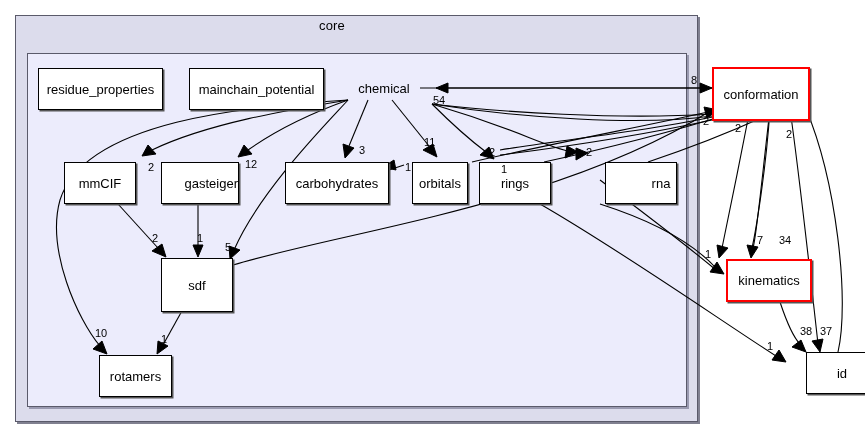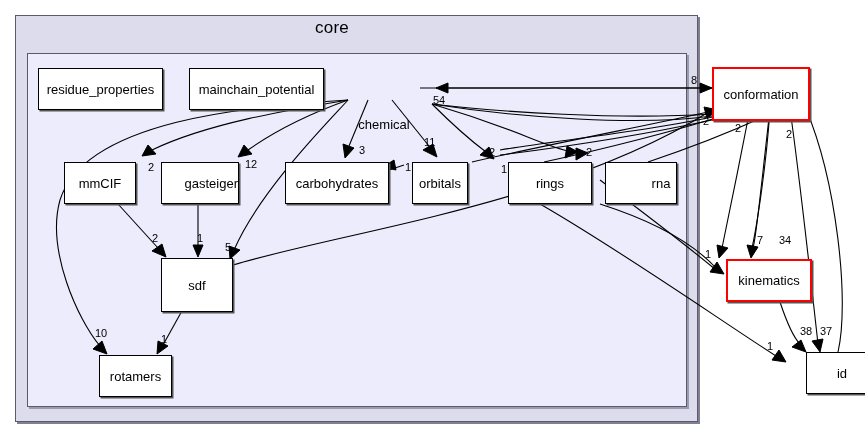--- a/index.html
+++ b/index.html
@@ -15,21 +15,21 @@
     left:15px;top:15px;width:683px;height:407px;
     background:#dcdcec;
     border:1px solid #5a5a6a;
     box-shadow:2px 2px 0 0 #808090;
     box-sizing:border-box;
   }
   .cluster-title{
     position:absolute;
     left:15px;top:18px;width:634px;
     text-align:center;
-    font-size:17px;color:#000;
+    font-size:13px;color:#000;
     letter-spacing:0.2px;
   }
   .cluster-inner{
     position:absolute;
     left:27px;top:53px;width:660px;height:354px;
     background:#ececfc;
     border:1px solid #5a5a6a;
     box-shadow:2px 2px 0 0 #9a9ab0;
     box-sizing:border-box;
   }
@@ -41,21 +41,21 @@
     display:flex;align-items:center;justify-content:center;
     font-size:13px;color:#000;
     box-shadow:1.5px 1.5px 0 0 #555;
     white-space:nowrap;
   }
   .node.red{border:2px solid #ff0000;}
   .node-plain{
     position:absolute;
     background:transparent;border:none;box-shadow:none;
     display:flex;align-items:center;justify-content:center;
-    font-size:13px;color:#000;white-space:nowrap;margin-top:36px;
+    font-size:13px;color:#000;white-space:nowrap;
   }
   svg.edges{
     position:absolute;left:0;top:0;width:865px;height:439px;
     pointer-events:none;
   }
   svg.edges path{fill:none;stroke:#000;stroke-width:1.1;}
   svg.edges polygon{fill:#000;stroke:#000;stroke-width:1;}
   .elabel{
     position:absolute;
     font-size:11px;color:#000;
@@ -238,21 +238,21 @@
   </div>
 
   <div class="node" style="left:285px;top:162px;width:104px;height:42px;">
     <span>carbohydrates</span>
   </div>
 
   <div class="node" style="left:412px;top:162px;width:56px;height:42px;">
     <span>orbitals</span>
   </div>
 
-  <div class="node" style="left:508px;top:162px;width:84px;height:42px;">
+  <div class="node" style="left:479px;top:162px;width:72px;height:42px;">
     <span>rings</span>
   </div>
 
   <div class="node" style="left:605px;top:162px;width:72px;height:42px;padding-left:40px;">
     <span>rna</span>
   </div>
 
   <div class="node" style="left:161px;top:258px;width:72px;height:54px;">
     <span>sdf</span>
   </div>

